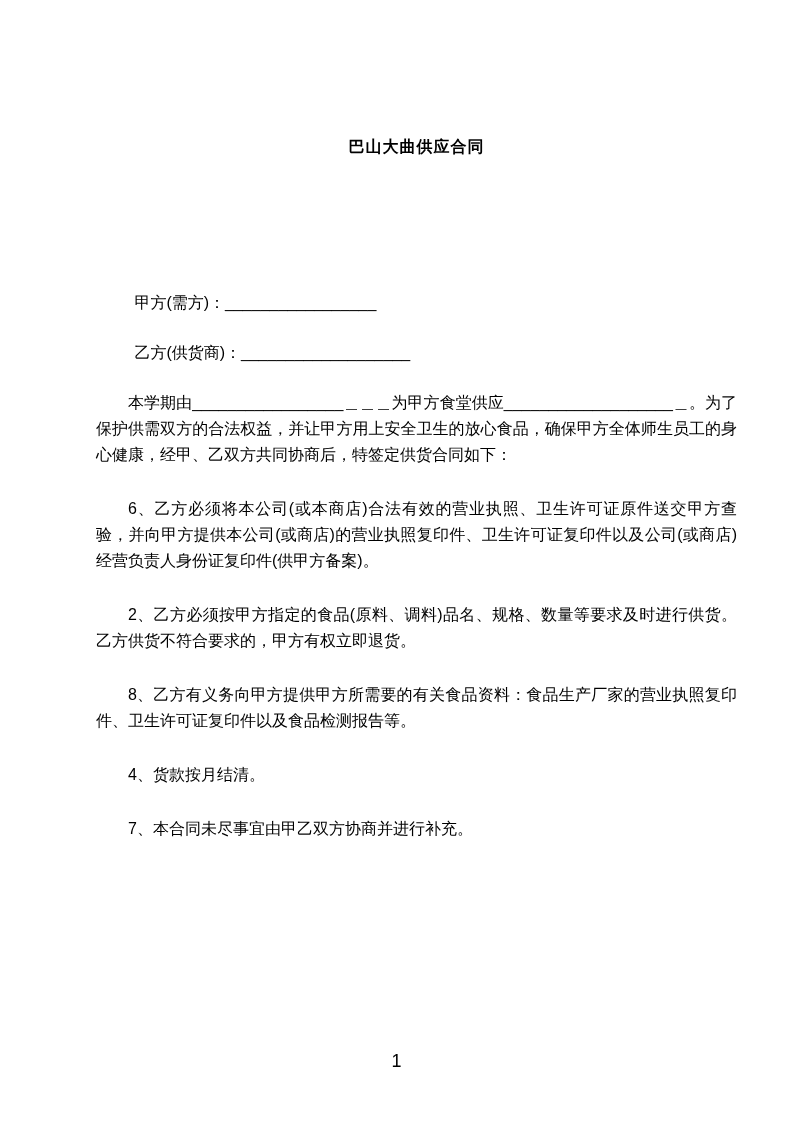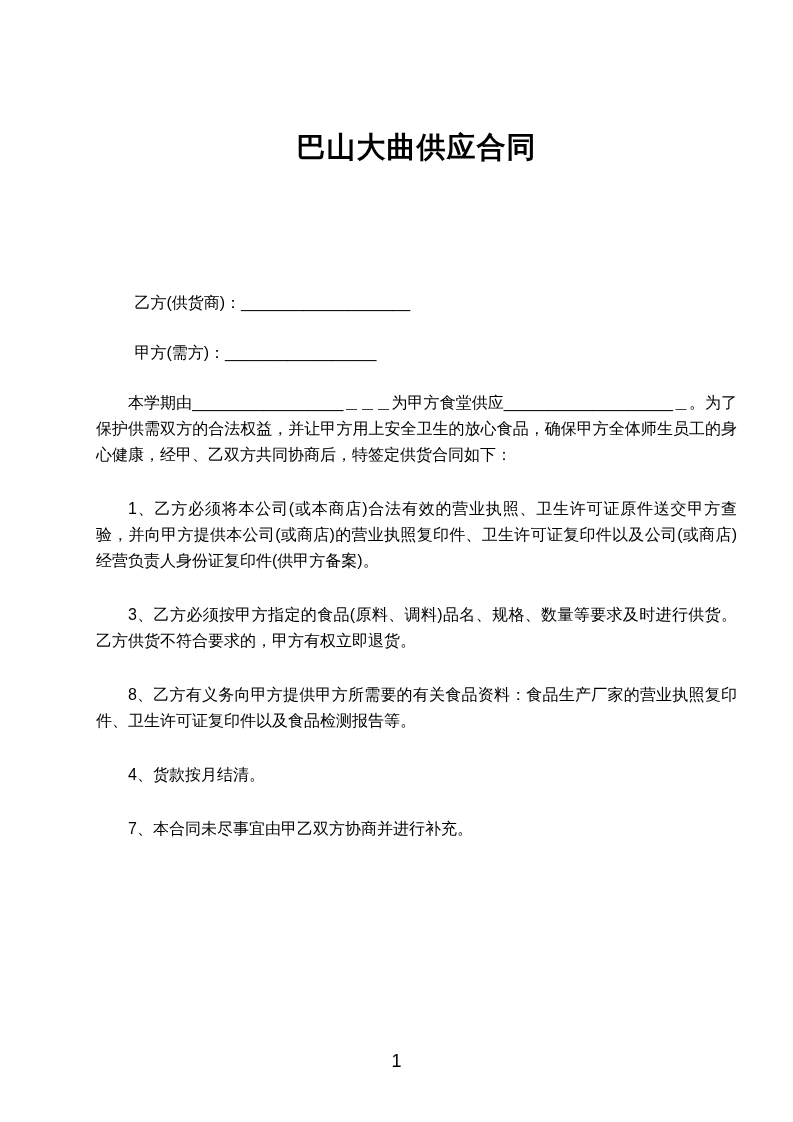--- a/index.html
+++ b/index.html
@@ -15,21 +15,21 @@
     color: #000000;
     font-family: "Liberation Sans", "DejaVu Sans", sans-serif;
     font-size: 16px;
     line-height: 26px;
     box-sizing: border-box;
     padding: 130px 56px 0 96px;
     overflow: hidden;
     font-weight: 500;
   }
   .title {
-    font-size: 29px;
+    font-size: 16px;
     line-height: 34px;
     font-weight: 700;
     text-align: center;
     letter-spacing: 1px;
     margin: 0 0 126px 0;
   }
   .party {
     margin: 0 0 24px 0;
     text-indent: 2.4em;
   }
@@ -49,29 +49,29 @@
     font-weight: 400;
   }
 </style>
 </head>
 <body>
 
 <div class="page">
 
   <h1 class="title">巴山大曲供应合同</h1>
 
+  <p class="party">甲方(需方)：_________________</p>
+
   <p class="party">乙方(供货商)：___________________</p>
-
-  <p class="party">甲方(需方)：_________________</p>
 
   <p class="para">本学期由_________________＿＿＿为甲方食堂供应___________________＿。为了保护供需双方的合法权益，并让甲方用上安全卫生的放心食品，确保甲方全体师生员工的身心健康，经甲、乙双方共同协商后，特签定供货合同如下：</p>
 
-  <p class="para">1、乙方必须将本公司(或本商店)合法有效的营业执照、卫生许可证原件送交甲方查验，并向甲方提供本公司(或商店)的营业执照复印件、卫生许可证复印件以及公司(或商店)经营负责人身份证复印件(供甲方备案)。</p>
+  <p class="para">6、乙方必须将本公司(或本商店)合法有效的营业执照、卫生许可证原件送交甲方查验，并向甲方提供本公司(或商店)的营业执照复印件、卫生许可证复印件以及公司(或商店)经营负责人身份证复印件(供甲方备案)。</p>
 
-  <p class="para">3、乙方必须按甲方指定的食品(原料、调料)品名、规格、数量等要求及时进行供货。乙方供货不符合要求的，甲方有权立即退货。</p>
+  <p class="para">2、乙方必须按甲方指定的食品(原料、调料)品名、规格、数量等要求及时进行供货。乙方供货不符合要求的，甲方有权立即退货。</p>
 
 
   <p class="para">8、乙方有义务向甲方提供甲方所需要的有关食品资料：食品生产厂家的营业执照复印件、卫生许可证复印件以及食品检测报告等。</p>
 
 
   <p class="para">4、货款按月结清。</p>
 
   <p class="para">7、本合同未尽事宜由甲乙双方协商并进行补充。</p>
 
   <div class="page-num">1</div>

